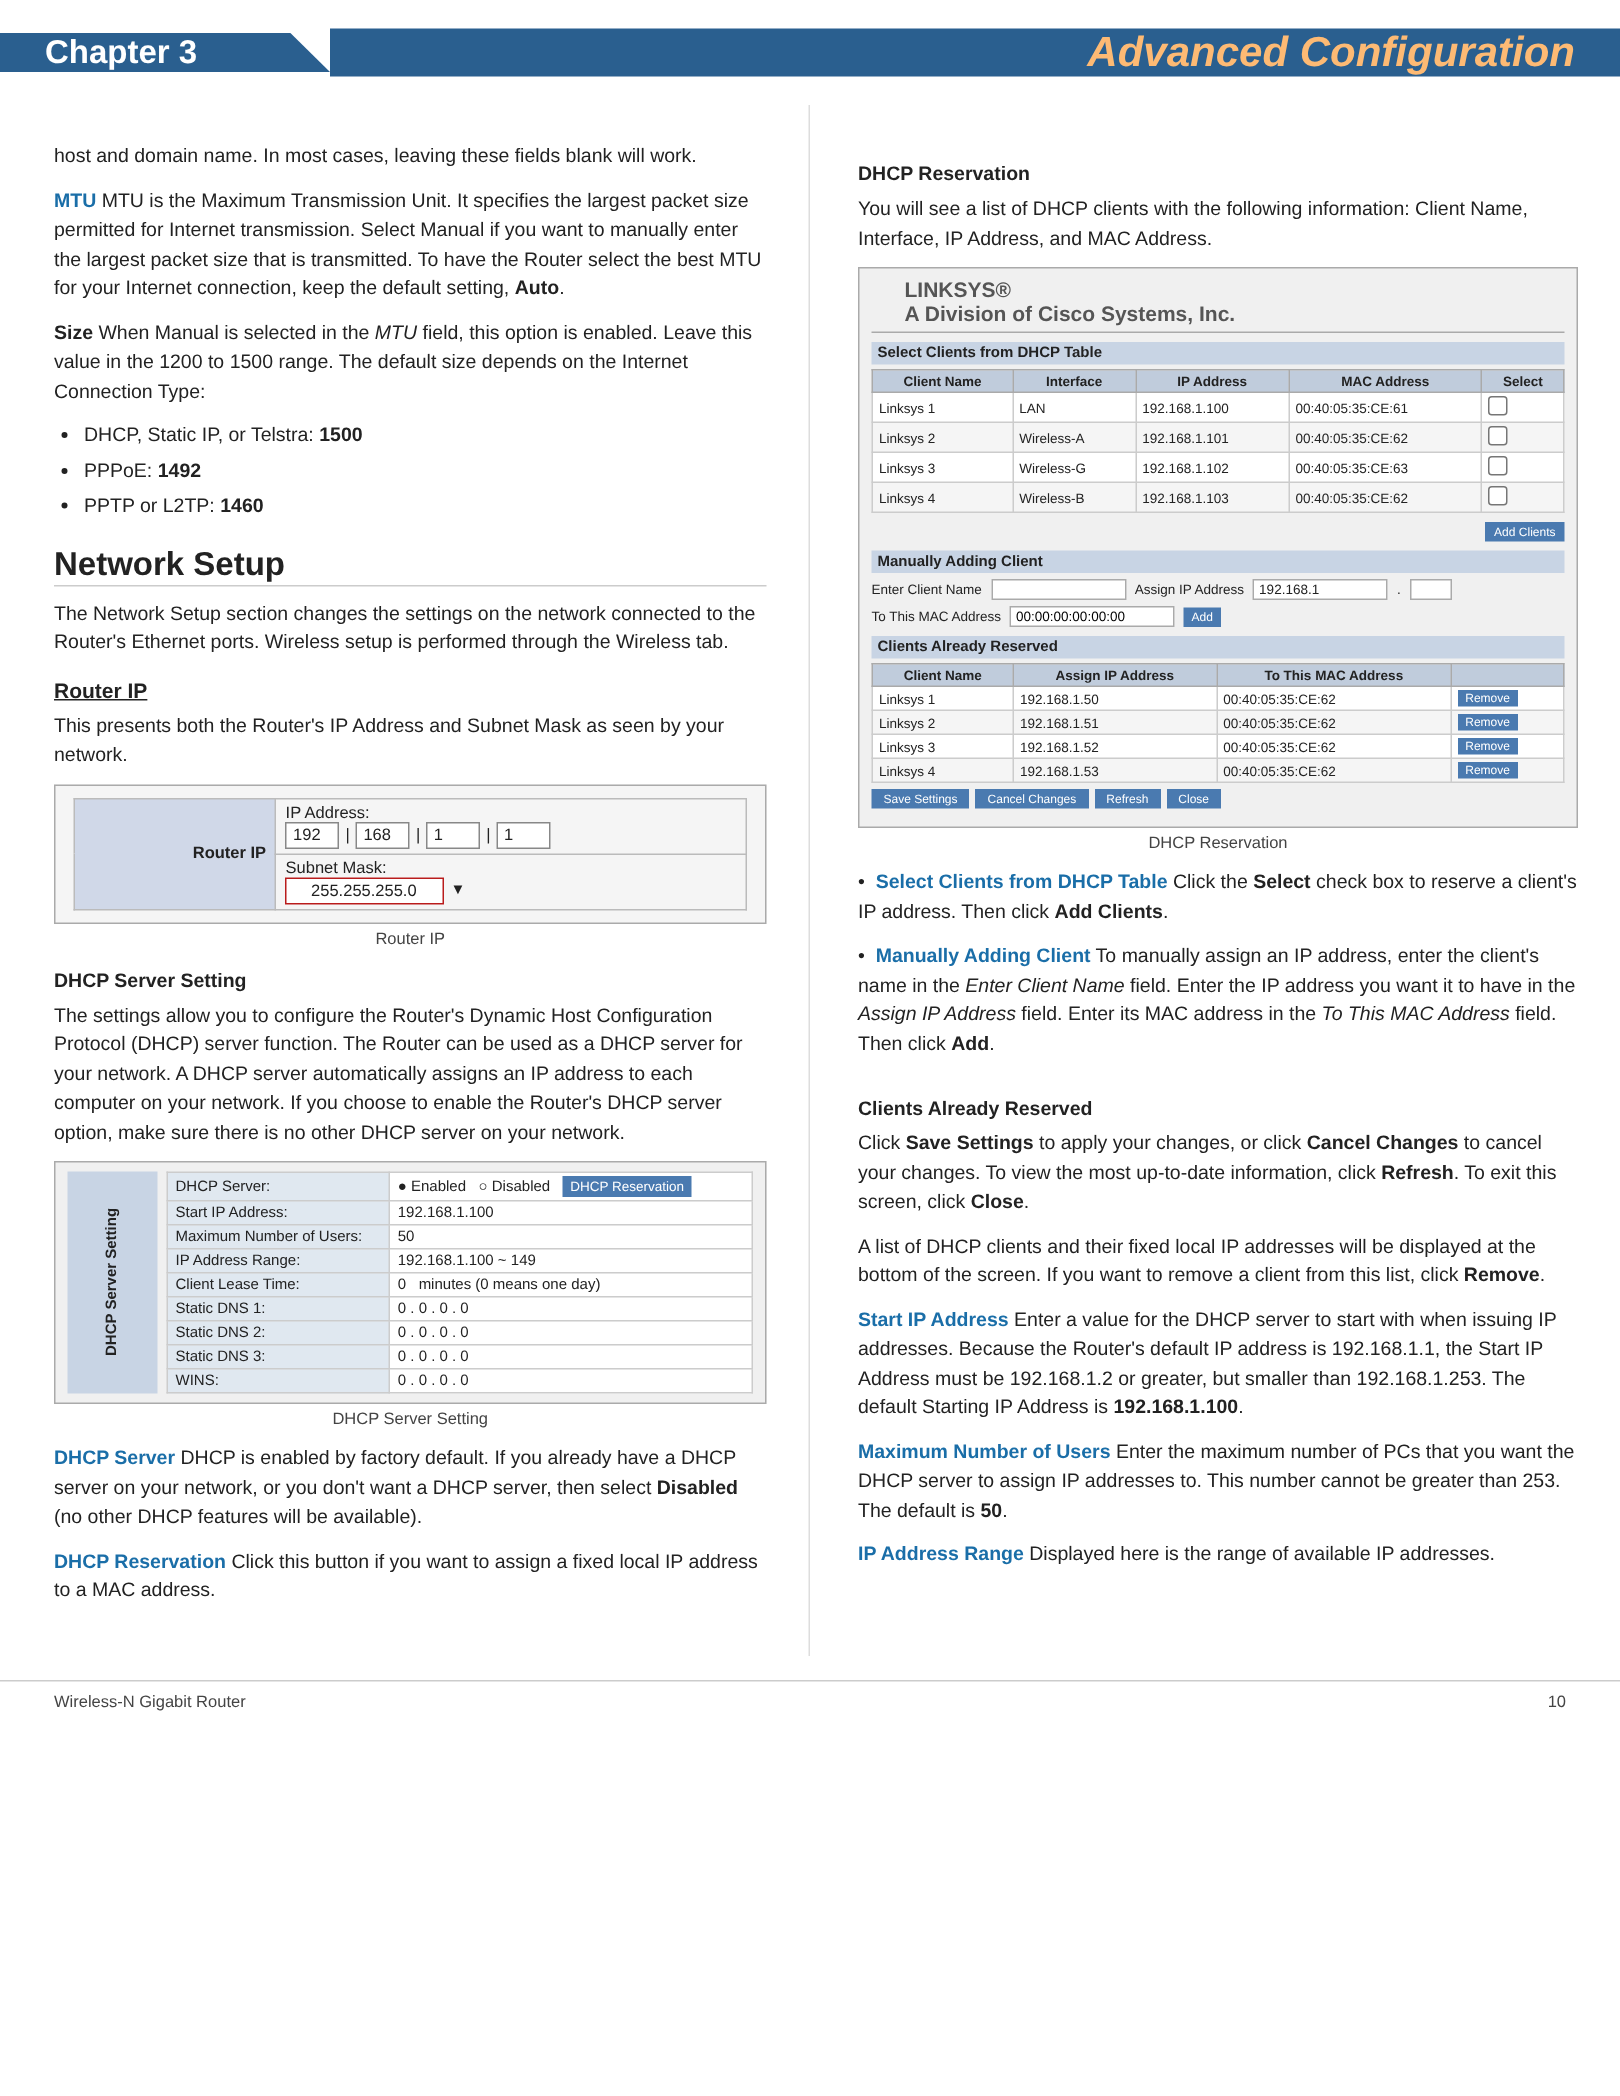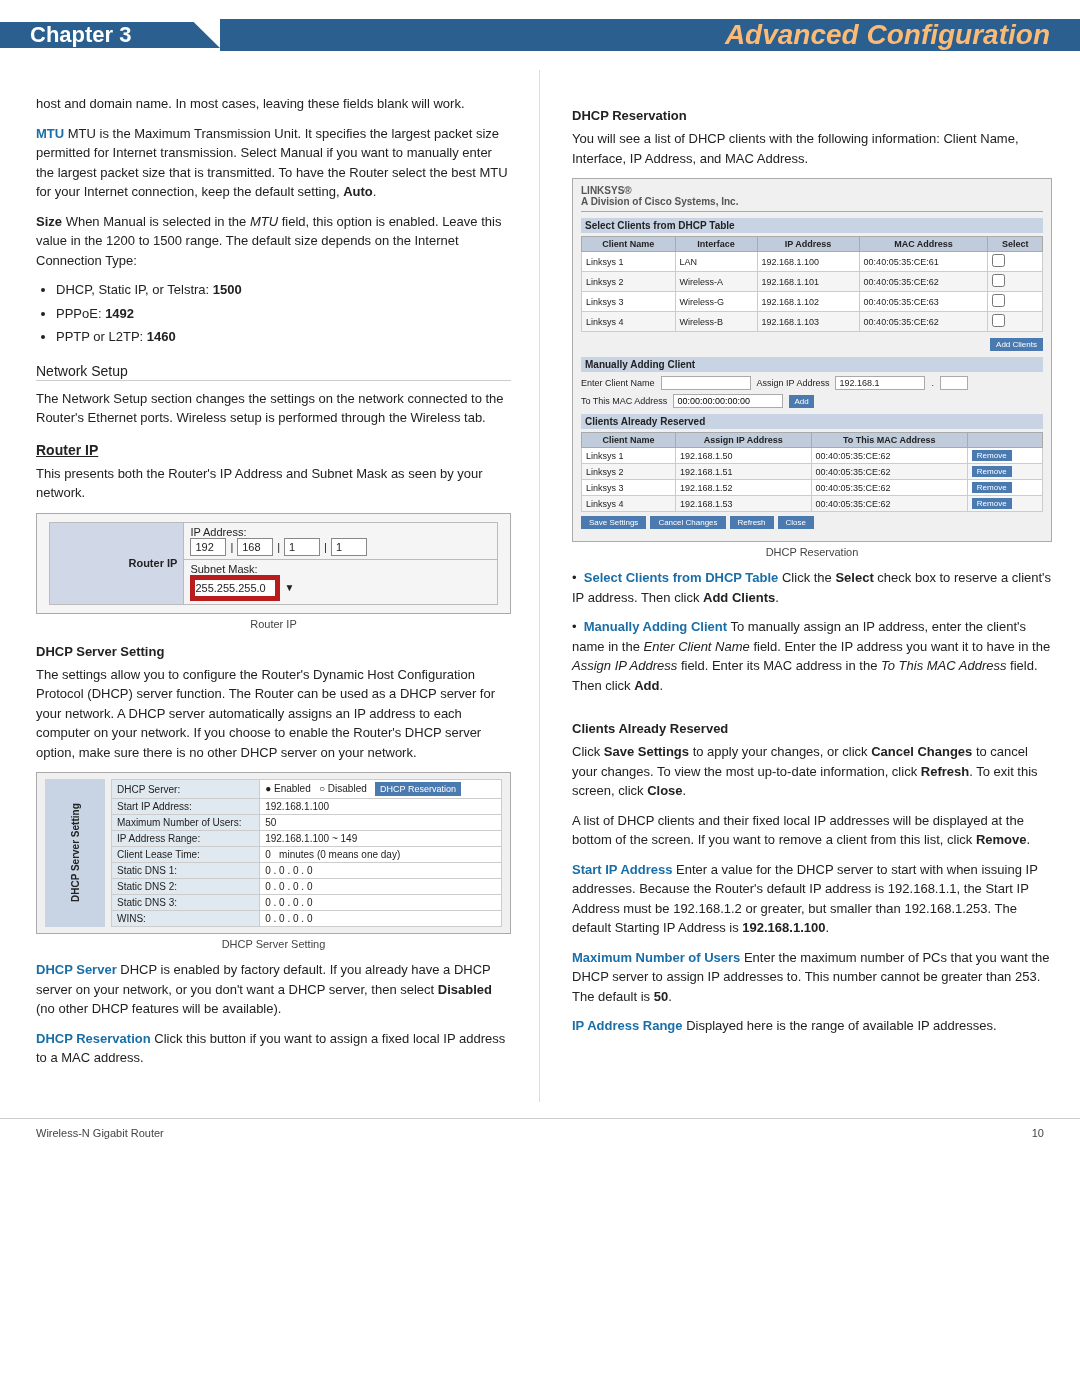--- a/index.html
+++ b/index.html
@@ -68,22 +68,22 @@
 
     ul.bullet-list {
       margin: 8px 0 12px 20px;
     }
     ul.bullet-list li {
       margin-bottom: 4px;
       line-height: 1.5;
     }
 
     h2.section-heading {
-      font-size: 14px;
-      font-weight: normal;
+      font-size: 22px;
+      font-weight: bold;
       margin: 16px 0 8px 0;
       border-bottom: 1px solid #ccc;
       padding-bottom: 1px;
     }
 
     h3.subsection-heading {
       font-size: 14px;
       font-weight: bold;
       text-decoration: underline;
       margin: 14px 0 6px 0;
@@ -131,24 +131,24 @@
       align-items: center;
     }
     .ip-box {
       border: 1px solid #888;
       background: #fff;
       padding: 2px 4px;
       width: 36px;
       font-size: 11px;
     }
     .subnet-box {
-      border: 5px solid #b91c1c;
-      background: #fff;
-      padding: 2px 0;
-      width: 90px;
+      border: 1px solid #b91c1c;
+      background: #fff;
+      padding: 2px 16px;
+      width: 106px;
       font-size: 11px;
     }
 
     
     .dhcp-setting-img {
       border: 1px solid #aaa;
       background: #f0f0f0;
       margin: 10px 0 4px 0;
       font-size: 10.5px;
       padding: 6px 8px;
@@ -187,21 +187,21 @@
       font-size: 10px;
     }
     .linksys-logo {
       font-weight: bold;
       font-size: 14px;
       color: #1a5fa0;
       border-bottom: 1px solid #aaa;
       padding-bottom: 4px;
       margin-bottom: 6px;
     }
-    .linksys-logo span { font-size: 10px; color: #555; display: block; }
+    .linksys-logo span { font-size: 14px; color: #555; display: block; margin-left: 22px; }
     .reservation-section { margin-bottom: 6px; }
     .res-section-title {
       font-weight: bold;
       font-size: 10px;
       background: #c8d4e4;
       padding: 2px 4px;
       margin-bottom: 3px;
     }
     .res-table {
       border-collapse: collapse;

